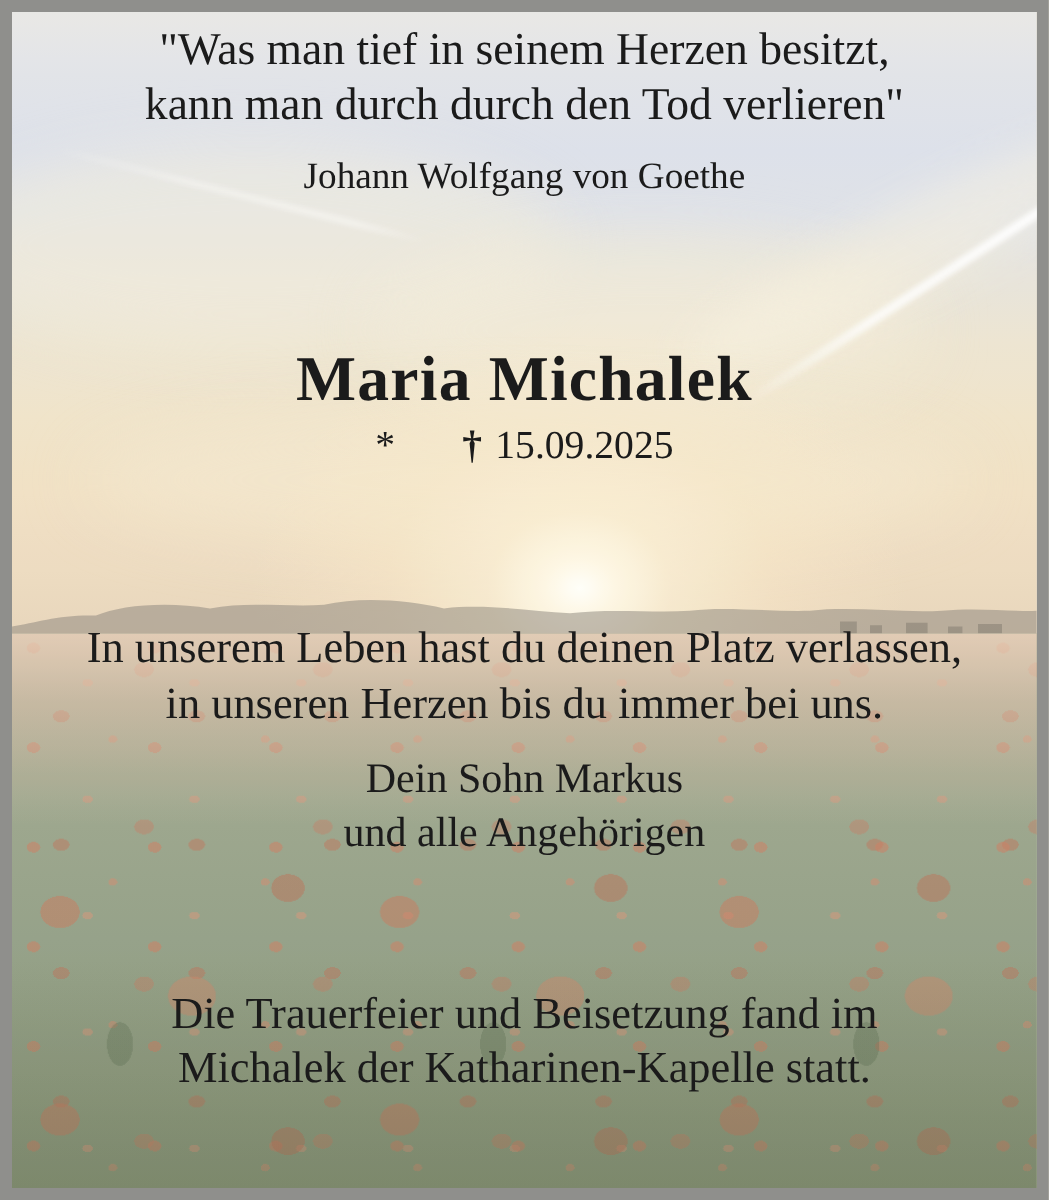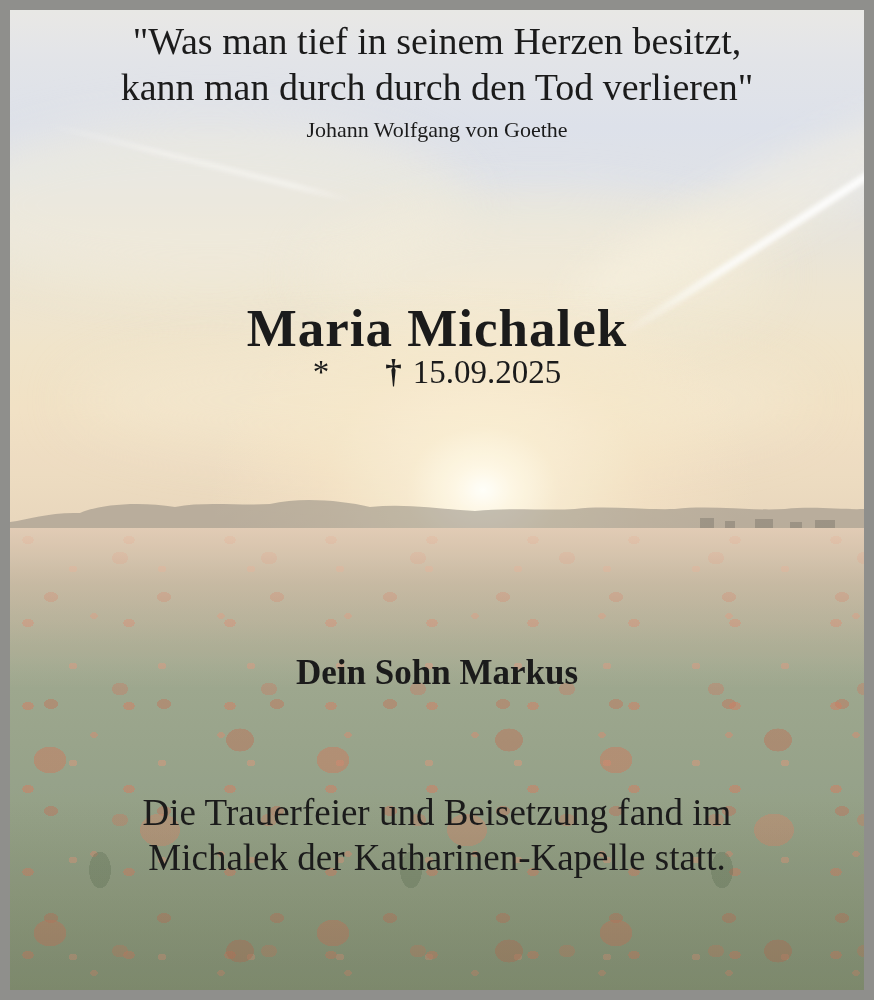--- a/index.html
+++ b/index.html
@@ -78,28 +78,28 @@
   }
   .field-shade{
     position:absolute;left:0;right:0;bottom:0;height:200px;
     background:linear-gradient(0deg, rgba(66,80,56,0.28) 0%, rgba(66,80,56,0) 100%);
   }
   .wash{position:absolute;inset:0;background:rgba(255,255,255,0.08);}
 
   
   .txt{position:absolute;left:0;right:0;text-align:center;}
   .quote{top:8px;font-size:38px;line-height:46px;}
-  .attribution{margin-top:0;font-size:22px;line-height:40px;}
-  .name{top:276px;font-size:53px;line-height:60px;font-weight:700;letter-spacing:1px;margin:12px;text-align:center;}
+  .attribution{margin-top:17px;font-size:31px;line-height:40px;}
+  .name{top:276px;font-size:53px;line-height:60px;font-weight:700;letter-spacing:1px;margin:0;text-align:center;}
   .dates{top:342px;font-size:33px;line-height:40px;display:flex;justify-content:center;gap:56px;}
   .date{display:inline-flex;gap:11px;align-items:baseline;}
   .sym-cross{font-weight:700;}
   .message{top:508px;font-size:37px;line-height:46px;}
-  .mourners{top:640px;font-size:35px;line-height:45px;font-weight:700;}
-  .funeral{top:780px;font-size:37px;line-height:45px;}
+  .mourners{top:616px;font-size:35px;line-height:45px;font-weight:400;}
+  .funeral{top:813px;font-size:37px;line-height:45px;}
 </style>
 </head>
 <body>
 
 <div class="card">
 
   <div class="bg" aria-hidden="true">
     <div class="sky"></div>
     <div class="cloud c1"></div>
     <div class="cloud c2"></div>
@@ -130,23 +130,28 @@
   <div class="txt dates">
     <span class="date">
       <span class="sym-star">*</span>
     </span>
     <span class="date">
       <span class="sym-cross">†</span>
       <span>15.09.2025</span>
     </span>
   </div>
 
+  <div class="txt message">
+    <div>In unserem Leben hast du deinen Platz verlassen,</div>
+    <div>in unseren Herzen bis du immer bei uns.</div>
+  </div>
 
   <div class="txt mourners">
     <div>Dein Sohn Markus</div>
+    <div>und alle Angehörigen</div>
   </div>
 
   <div class="txt funeral">
     <div>Die Trauerfeier und Beisetzung fand im</div>
     <div>Michalek der Katharinen-Kapelle statt.</div>
   </div>
 
 </div>
 
 </body></html>

